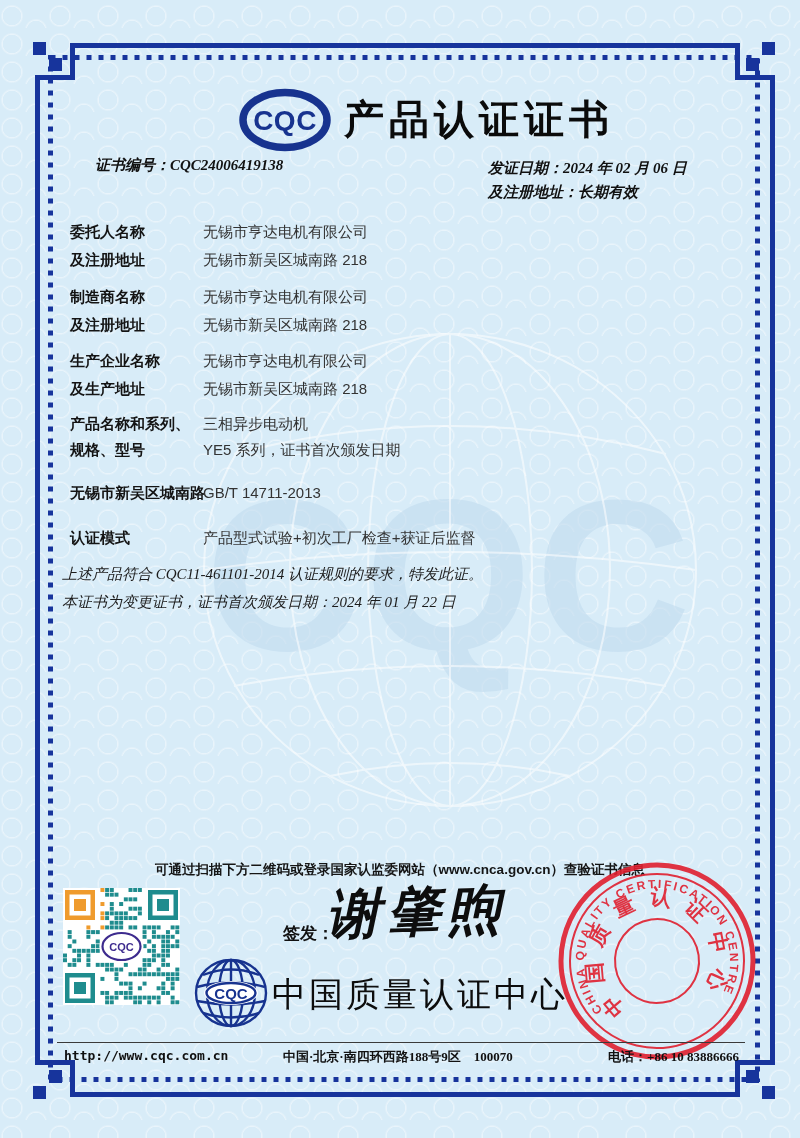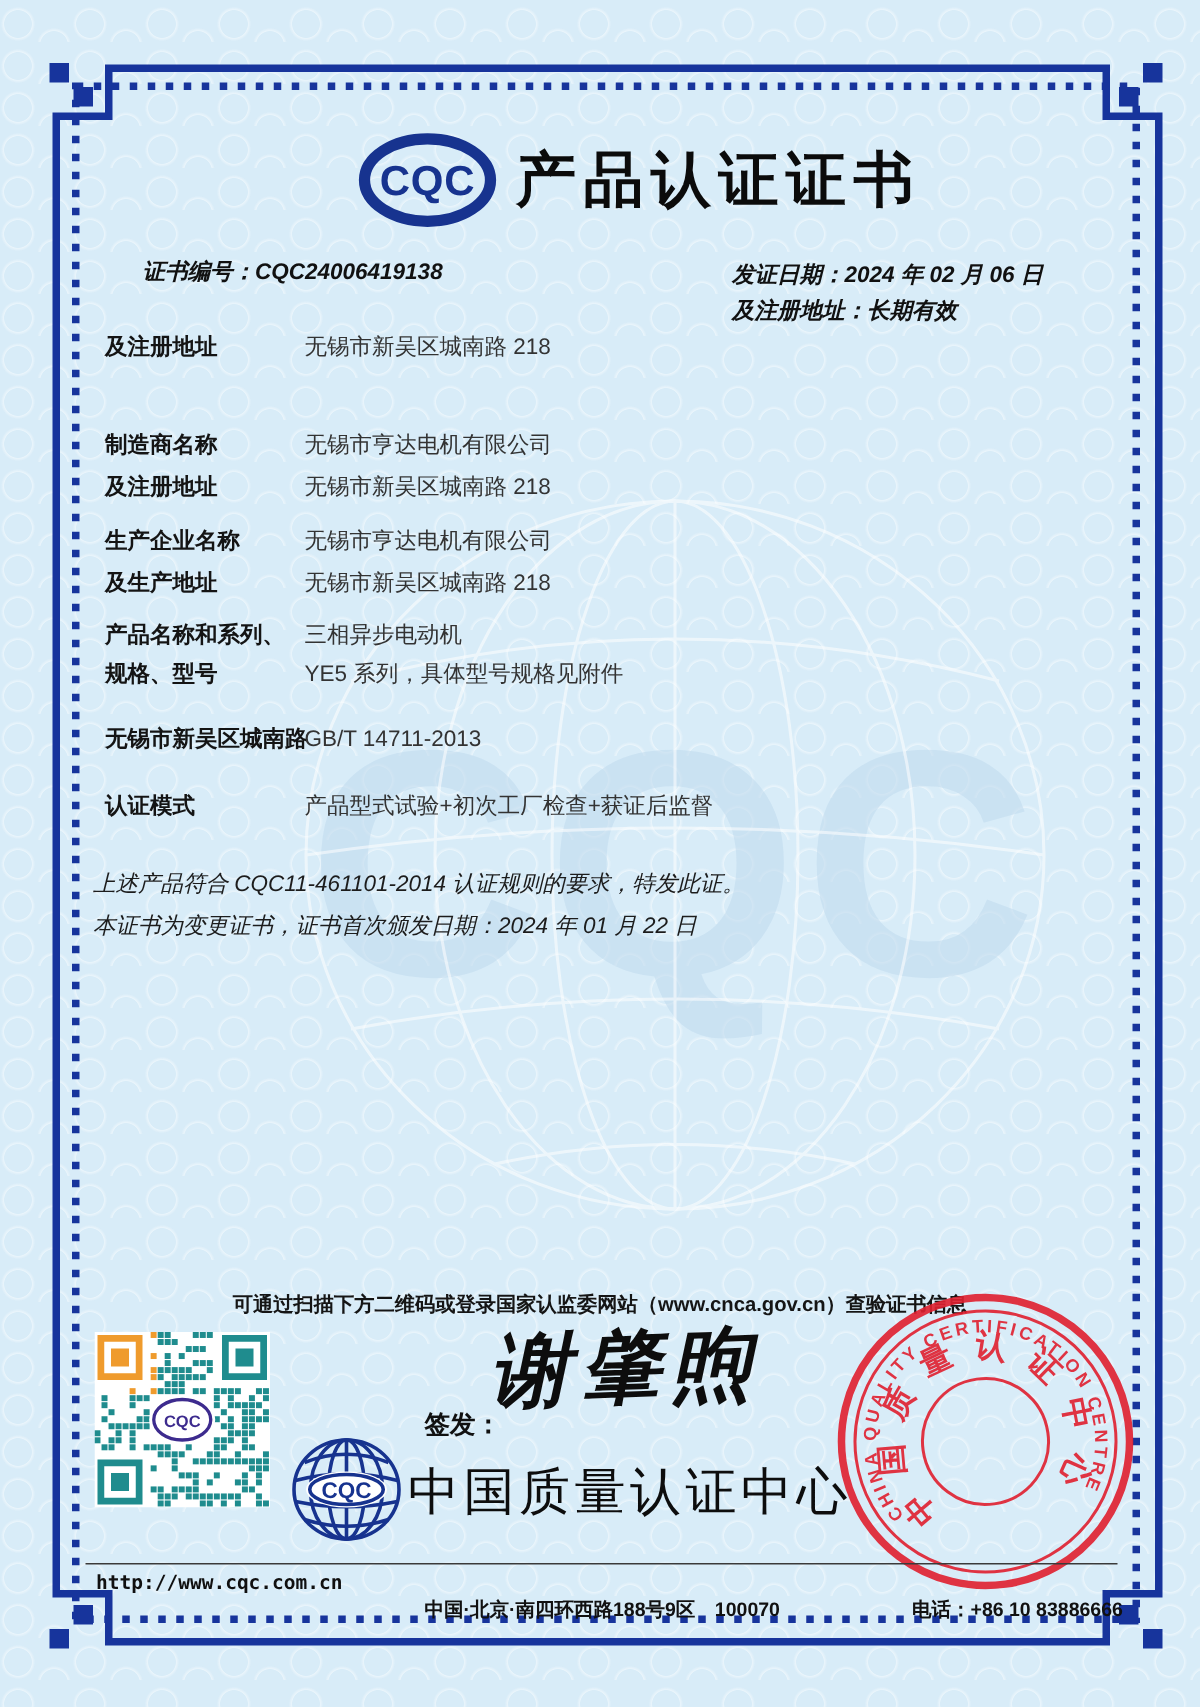--- a/index.html
+++ b/index.html
@@ -15,21 +15,21 @@
   }
   .abs{position:absolute;}
   svg{display:block;}
 
   
   .watermark{left:200px;top:330px;opacity:1;pointer-events:none;}
 
   
   .cqc-oval-logo{left:238px;top:88px;}
   .title{left:344px;top:92px;font-size:40px;font-weight:bold;letter-spacing:5px;color:#0b0b0b;}
-  .serifb{font-family:Liberation Sans, sans-serif;font-weight:bold;font-style:italic;margin-top:16px;}
+  .serifb{font-family:Liberation Serif, serif;font-weight:bold;font-style:italic;}
   .cert-line{left:95px;top:156px;font-size:15px;}
   .date-block{left:488px;top:156px;font-size:15px;line-height:24px;}
 
   
   .fieldgrp{left:70px;line-height:28px;font-size:15px;}
   .fieldgrp .lbl{display:inline-block;width:133px;font-weight:bold;vertical-align:top;color:#141414;}
   .fieldgrp .val{display:inline-block;vertical-align:top;color:#333;}
   .frow{white-space:nowrap;}
 
   
@@ -97,33 +97,34 @@
 
   <div class="abs cert-line serifb">
     <span>证书编号：</span><span>CQC24006419138</span>
   </div>
   <div class="abs date-block serifb">
     <div><span>发证日期：</span><span>2024 年 02 月 06 日</span></div>
     <div><span>及注册地址：</span><span>长期有效</span></div>
   </div>
 
   <div class="abs fieldgrp" style="top:218px">
+    <div class="frow"><span class="lbl">委托人名称</span><span class="val">无锡市亨达电机有限公司</span></div>
     <div class="frow"><span class="lbl">及注册地址</span><span class="val">无锡市新吴区城南路 218</span></div>
   </div>
   <div class="abs fieldgrp" style="top:283px">
     <div class="frow"><span class="lbl">制造商名称</span><span class="val">无锡市亨达电机有限公司</span></div>
     <div class="frow"><span class="lbl">及注册地址</span><span class="val">无锡市新吴区城南路 218</span></div>
   </div>
   <div class="abs fieldgrp" style="top:347px">
     <div class="frow"><span class="lbl">生产企业名称</span><span class="val">无锡市亨达电机有限公司</span></div>
     <div class="frow"><span class="lbl">及生产地址</span><span class="val">无锡市新吴区城南路 218</span></div>
   </div>
   <div class="abs fieldgrp" style="top:411px;line-height:26px">
     <div class="frow"><span class="lbl">产品名称和系列、</span><span class="val">三相异步电动机</span></div>
-    <div class="frow"><span class="lbl">规格、型号</span><span class="val">YE5 系列，具体型号规格见附件</span></div>
+    <div class="frow"><span class="lbl">规格、型号</span><span class="val">YE5 系列，证书首次颁发日期</span></div>
   </div>
   <div class="abs fieldgrp" style="top:479px">
     <div class="frow"><span class="lbl" style="width:133px">无锡市新吴区城南路</span><span class="val">GB/T 14711-2013</span></div>
   </div>
   <div class="abs fieldgrp" style="top:524px">
     <div class="frow"><span class="lbl">认证模式</span><span class="val">产品型式试验+初次工厂检查+获证后监督</span></div>
   </div>
 
   <div class="abs statement serifb" style="font-weight:normal">
     <div>上述产品符合 CQC11-461101-2014 认证规则的要求，特发此证。</div>

